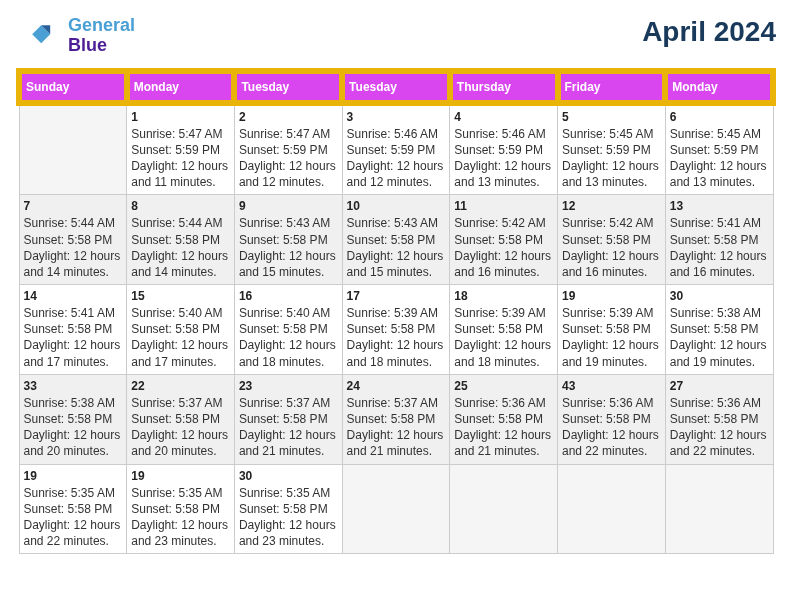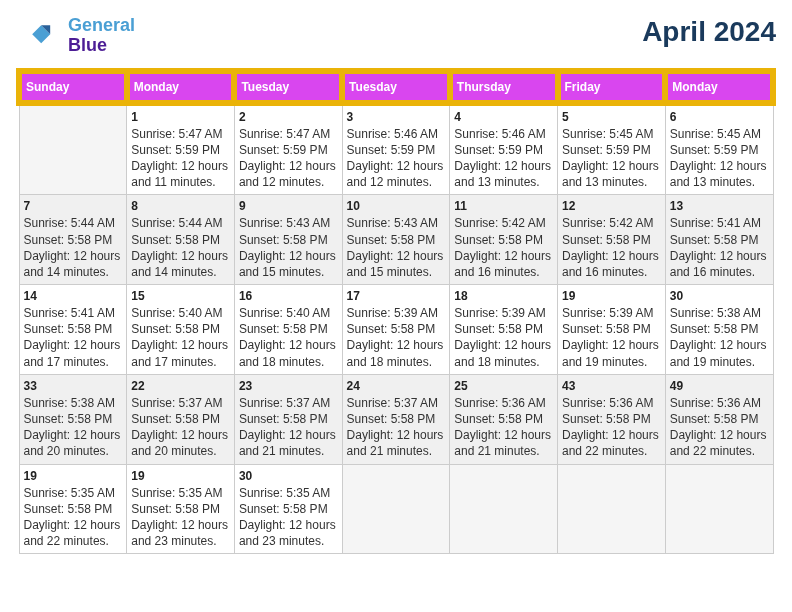--- a/index.html
+++ b/index.html
@@ -225,21 +225,21 @@
         </td>
         <td>
           <span class="day-number">25</span>
           <div class="day-info">Sunrise: 5:36 AM<br>Sunset: 5:58 PM<br>Daylight: 12 hours<br>and 21 minutes.</div>
         </td>
         <td>
           <span class="day-number">43</span>
           <div class="day-info">Sunrise: 5:36 AM<br>Sunset: 5:58 PM<br>Daylight: 12 hours<br>and 22 minutes.</div>
         </td>
         <td>
-          <span class="day-number">49</span>
+          <span class="day-number">27</span>
           <div class="day-info">Sunrise: 5:36 AM<br>Sunset: 5:58 PM<br>Daylight: 12 hours<br>and 22 minutes.</div>
         </td>
       </tr>
       <tr>
         <td>
           <span class="day-number">19</span>
           <div class="day-info">Sunrise: 5:35 AM<br>Sunset: 5:58 PM<br>Daylight: 12 hours<br>and 22 minutes.</div>
         </td>
         <td>
           <span class="day-number">19</span>

